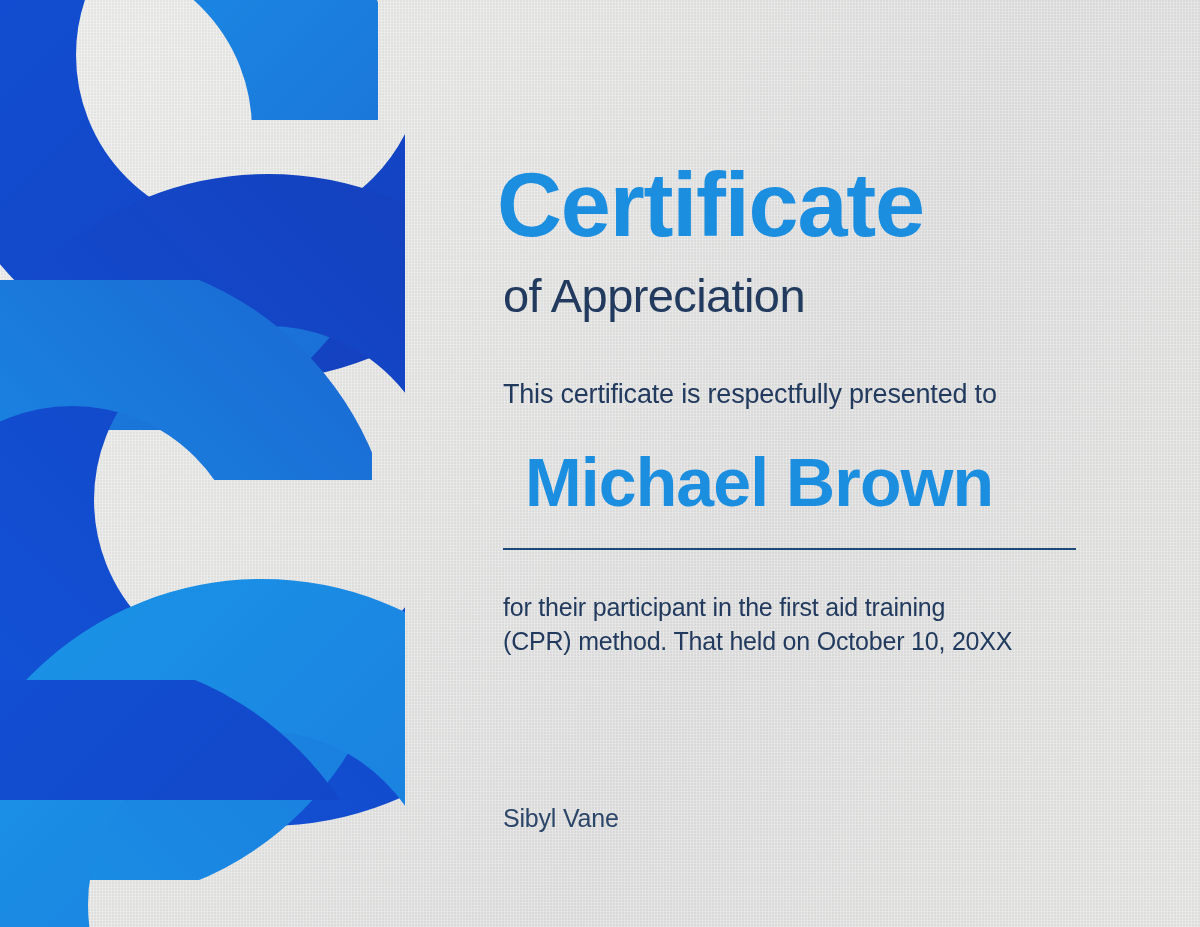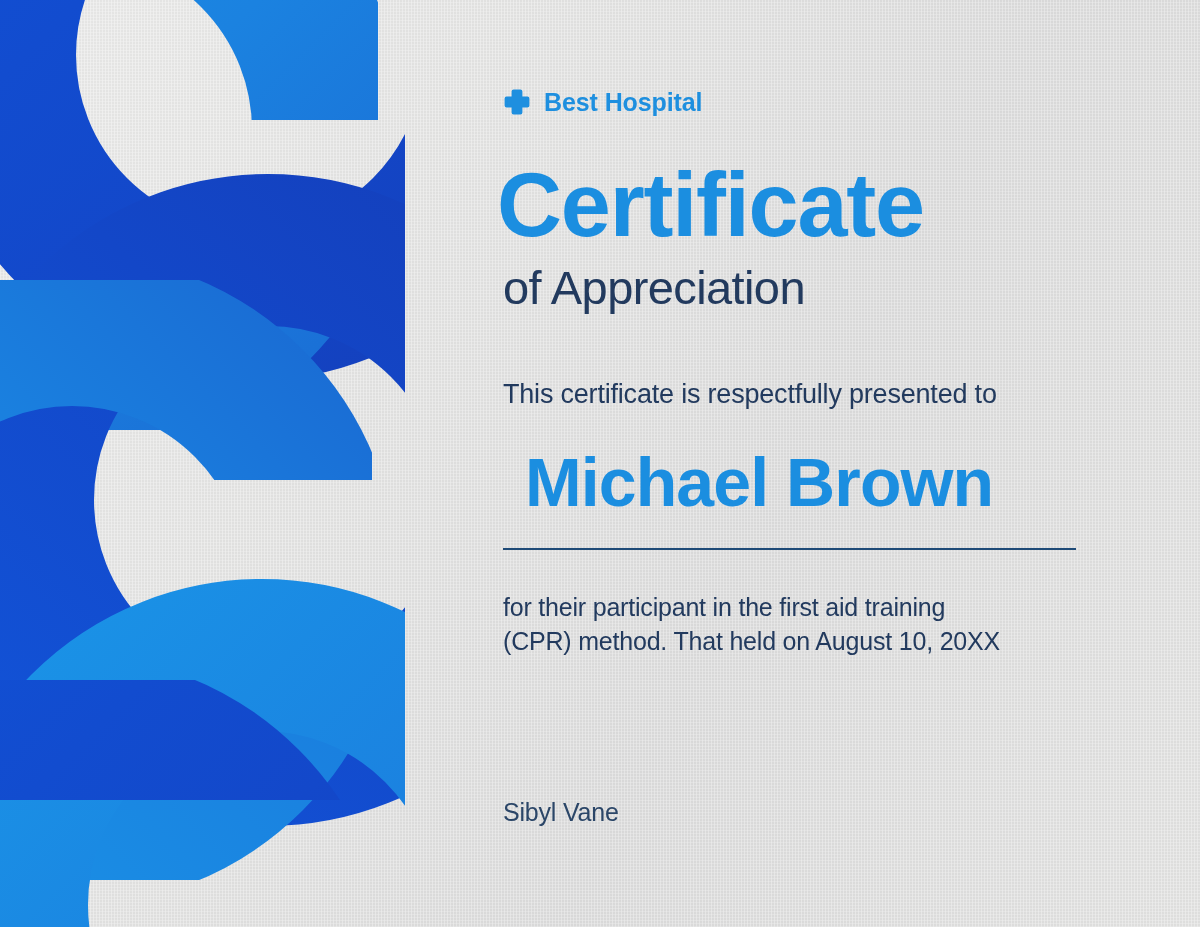--- a/index.html
+++ b/index.html
@@ -90,21 +90,21 @@
     font-size: 90px;
     font-weight: bold;
     color: #1b8ee0;
     line-height: 1;
     letter-spacing: -1.2px;
     white-space: nowrap;
   }
 
   #title-sub {
     position: absolute;
-    top: 264px;
+    top: 272px;
     left: 0;
     font-size: 47px;
     font-weight: normal;
     color: #223a5e;
     line-height: 1;
     letter-spacing: -0.6px;
     white-space: nowrap;
     text-align: center;
   }
 
@@ -171,21 +171,21 @@
     letter-spacing: -0.2px;
     white-space: nowrap;
   }
   #signature .sig-name {
     font-size: 25px;
     font-weight: normal;
     color: #2b4668;
     line-height: 1.3;
     letter-spacing: -0.2px;
     white-space: nowrap;
-    margin-top: 13px;
+    margin-top: 19px;
   }
 </style>
 </head>
 <body>
 
 <div id="certificate">
 
   <div id="paper-texture"></div>
 
   <div id="ring-ornament">
@@ -241,40 +241,34 @@
       <circle cx="262" cy="905" r="250" fill="none" stroke="url(#gradLight)" stroke-width="152"></circle>
 
       <g mask="url(#maskC)">
         <circle cx="68" cy="980" r="250" fill="none" stroke="url(#gradDeep)" stroke-width="152"></circle>
       </g>
     </svg>
   </div>
 
   <div id="content">
 
-    <div id="brand">
-      <svg class="cross-icon" viewBox="0 0 28 28" xmlns="http://www.w3.org/2000/svg">
-        <path d="M10.6 1.6h6.8a2 2 0 0 1 2 2v5h5a2 2 0 0 1 2 2v6.8a2 2 0 0 1-2 2h-5v5a2 2 0 0 1-2 2h-6.8a2 2 0 0 1-2-2v-5h-5a2 2 0 0 1-2-2V10.6a2 2 0 0 1 2-2h5v-5a2 2 0 0 1 2-2z" fill="#1e8fdf"></path>
-      </svg>
-      <span class="brand-name">Best Hospital</span>
-    </div>
 
     <div id="title-main">Certificate</div>
 
     <div id="title-sub">of Appreciation</div>
 
     <div id="presented-line">This certificate is respectfully presented to</div>
 
     <div id="recipient-name">Michael Brown</div>
 
     <div id="name-divider"></div>
 
     <div id="body-text">
       <span class="body-line">for their participant in the first aid training</span>
-      <span class="body-line">(CPR) method. That held on August 10, 20XX</span>
+      <span class="body-line">(CPR) method. That held on October 10, 20XX</span>
     </div>
 
     <div id="signature">
       <div class="sig-name">Sibyl Vane</div>
     </div>
 
   </div>
 </div>
 
 </body></html>

